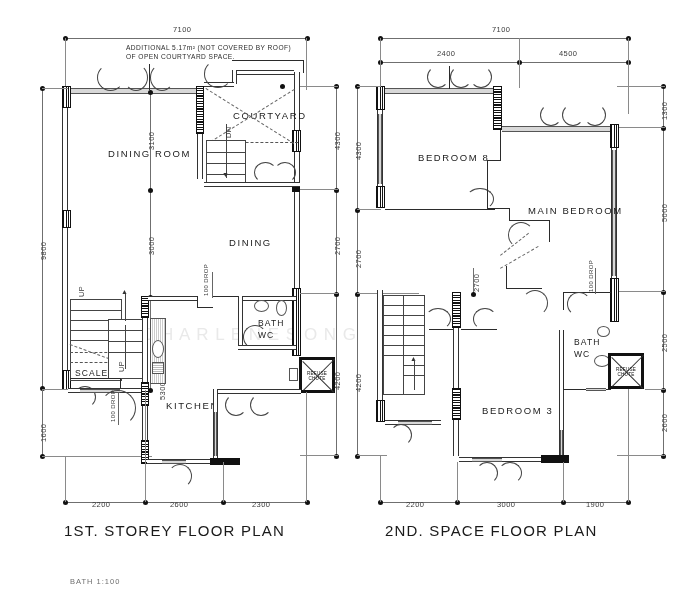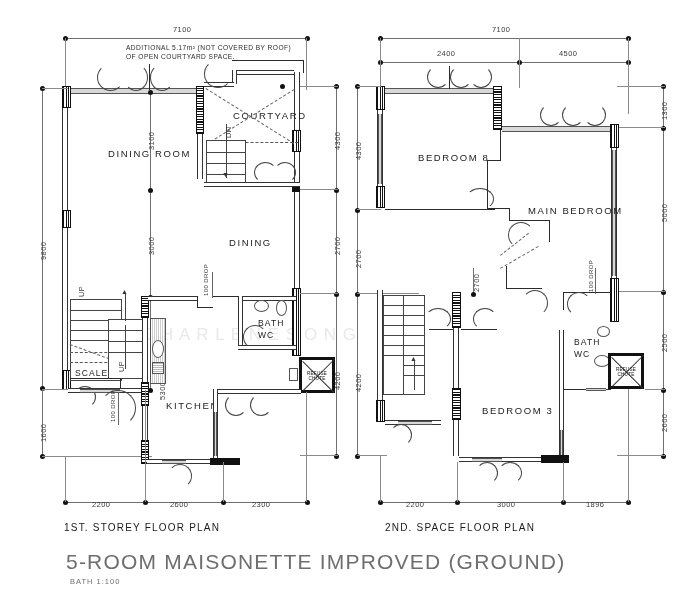--- a/index.html
+++ b/index.html
@@ -71,21 +71,21 @@
 
   
   .fix{position:absolute;border:1px solid #555;background:#fff;box-sizing:border-box;}
   .oval{position:absolute;border:1px solid #555;border-radius:50%;background:#fff;box-sizing:border-box;}
 
   
   .wm{position:absolute;font-size:17px;letter-spacing:1px;color:#e9e9e9;
       white-space:nowrap;pointer-events:none;user-select:none;}
 
   
-  .plantitle{position:absolute;font-size:10px;letter-spacing:1.2px;color:#1a1a1a;white-space:nowrap;}
+  .plantitle{position:absolute;font-size:15px;letter-spacing:1.2px;color:#1a1a1a;white-space:nowrap;}
   .maintitle{position:absolute;font-size:21px;letter-spacing:1.2px;color:#6e6e6e;white-space:nowrap;}
   .scaletxt{position:absolute;font-size:7.5px;letter-spacing:1px;color:#6e6e6e;white-space:nowrap;}
 
   .note{position:absolute;font-size:6.6px;line-height:9px;letter-spacing:.45px;color:#2a2a2a;white-space:nowrap;}
 </style>
 </head>
 <body>
 
 <div id="sheet">
 
@@ -431,25 +431,24 @@
     <div class="ext hl" style="left:617px;top:455px;width:48px;"></div>
     <div class="ext vl" style="left:628px;top:389px;height:66px;"></div>
 
     <div class="dimline hl" style="left:380px;top:502px;width:248px;"></div>
     <div class="dot" style="left:378px;top:500px;"></div>
     <div class="dot" style="left:455px;top:500px;"></div>
     <div class="dot" style="left:561px;top:500px;"></div>
     <div class="dot" style="left:626px;top:500px;"></div>
     <div class="dimtxt" style="left:406px;top:500px;">2200</div>
     <div class="dimtxt" style="left:497px;top:500px;">3000</div>
-    <div class="dimtxt" style="left:586px;top:500px;">1896</div>
+    <div class="dimtxt" style="left:586px;top:500px;">1900</div>
     <div class="ext vl" style="left:380px;top:456px;height:46px;"></div>
     <div class="ext vl" style="left:457px;top:462px;height:40px;"></div>
     <div class="ext vl" style="left:563px;top:462px;height:40px;"></div>
     <div class="ext vl" style="left:628px;top:456px;height:46px;"></div>
 
     <div class="plantitle" style="left:385px;top:522px;">2ND. SPACE FLOOR PLAN</div>
   </div>
 
-  <div class="maintitle" style="left:66px;top:550px;">5-ROOM MAISONETTE IMPROVED (GROUND)</div>
   <div class="scaletxt" style="left:70px;top:577px;">BATH  1:100</div>
 
 </div>
 
 </body></html>

